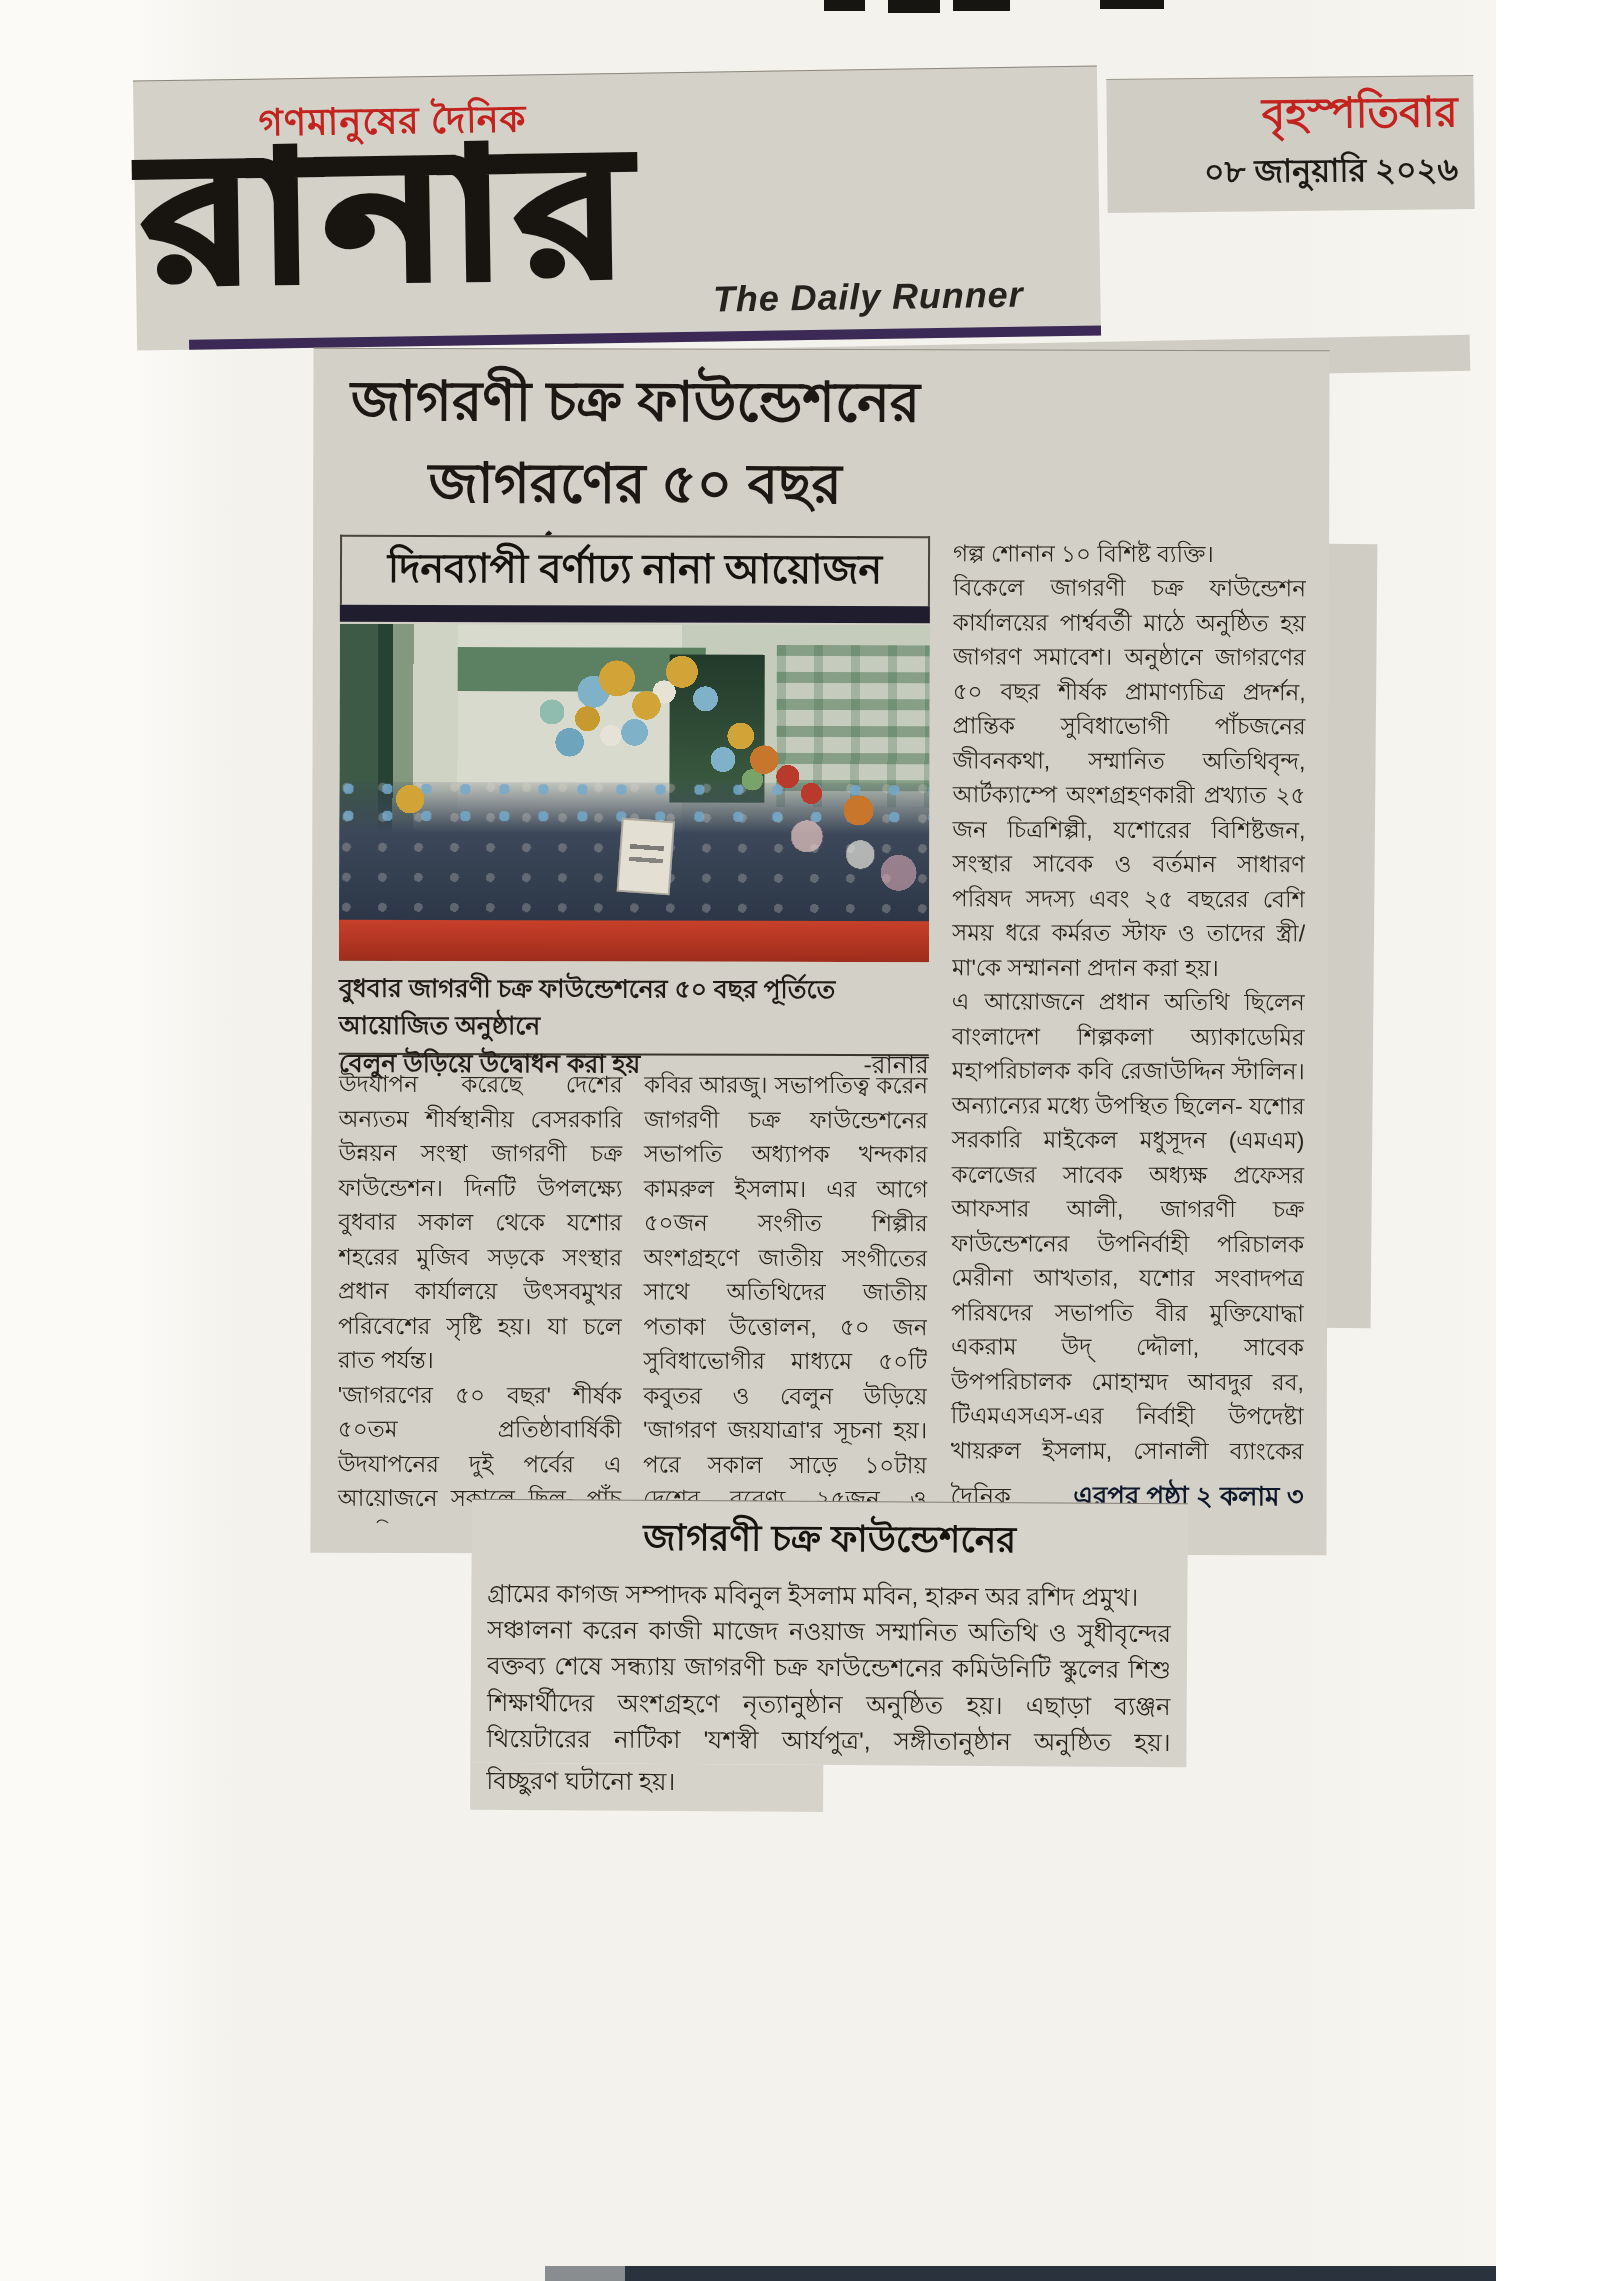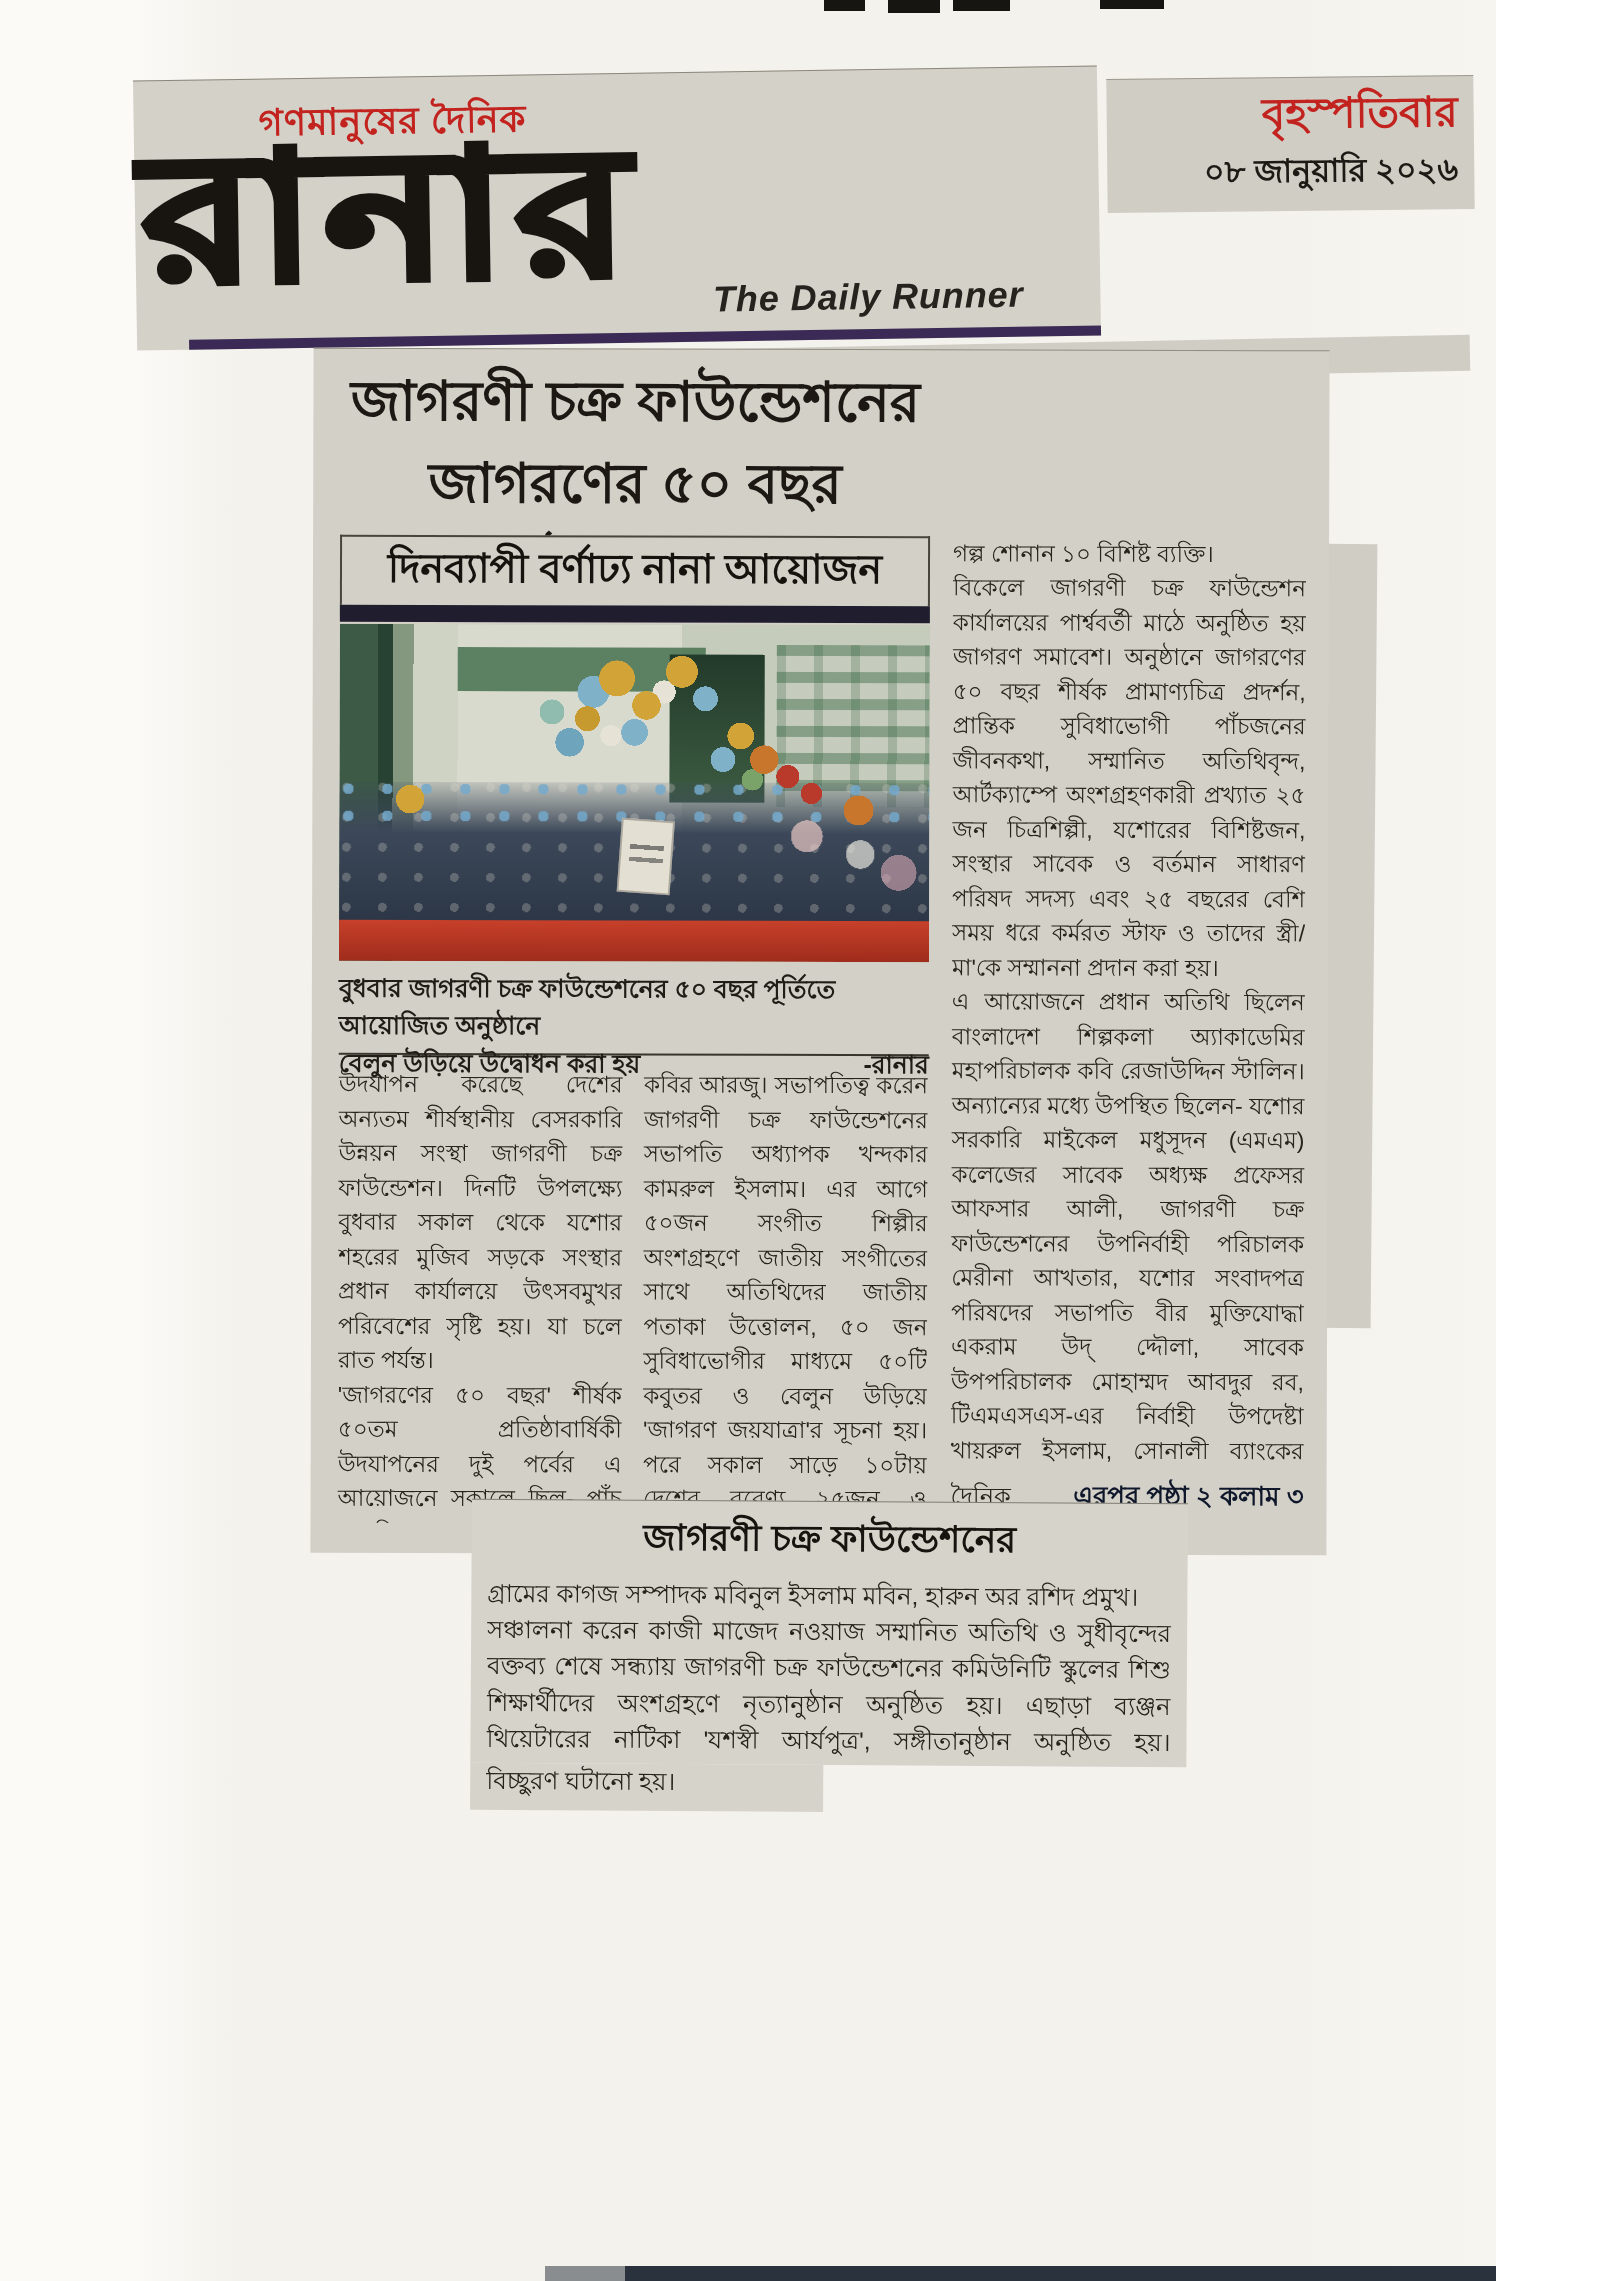--- a/index.html
+++ b/index.html
@@ -101,21 +101,21 @@
   .ph-banner::after{content:"";position:absolute;left:18%;right:18%;top:25%;bottom:25%;
     background:linear-gradient(180deg,transparent 0 18%,rgba(40,40,40,.55) 18% 30%,
       transparent 30% 52%,rgba(40,40,40,.5) 52% 64%,transparent 64%);}
   .ph-carpet{position:absolute;left:0;right:0;bottom:0;height:12%;
     background:linear-gradient(180deg,#c7402a,#9f2c1c);}
 
   
   .caption{height:94px;box-sizing:border-box;padding-top:9px;border-bottom:2.7px solid #39352c;
     font-size:25px;font-weight:600;color:#211d16;line-height:1.5;}
   .cap2row{display:flex;justify-content:space-between;}
-  .credit{font-weight:700;}
+  .credit{font-weight:400;}
 
   
   .cols{display:flex;gap:21.4px;margin-top:12.5px;}
   .col{margin:0;text-align:justify;white-space:pre-line;font-size:23px;line-height:1.5;
     color:#28231b;}
   .cols .col{flex:0 0 284px;width:284px;height:456px;overflow:hidden;}
   .col3{height:930px;overflow:hidden;}
   .contline{margin-top:9px;display:flex;justify-content:space-between;align-items:baseline;
     font-size:24px;color:#28231b;}
   .cont{font-weight:800;font-size:26px;color:#0f172a;}

